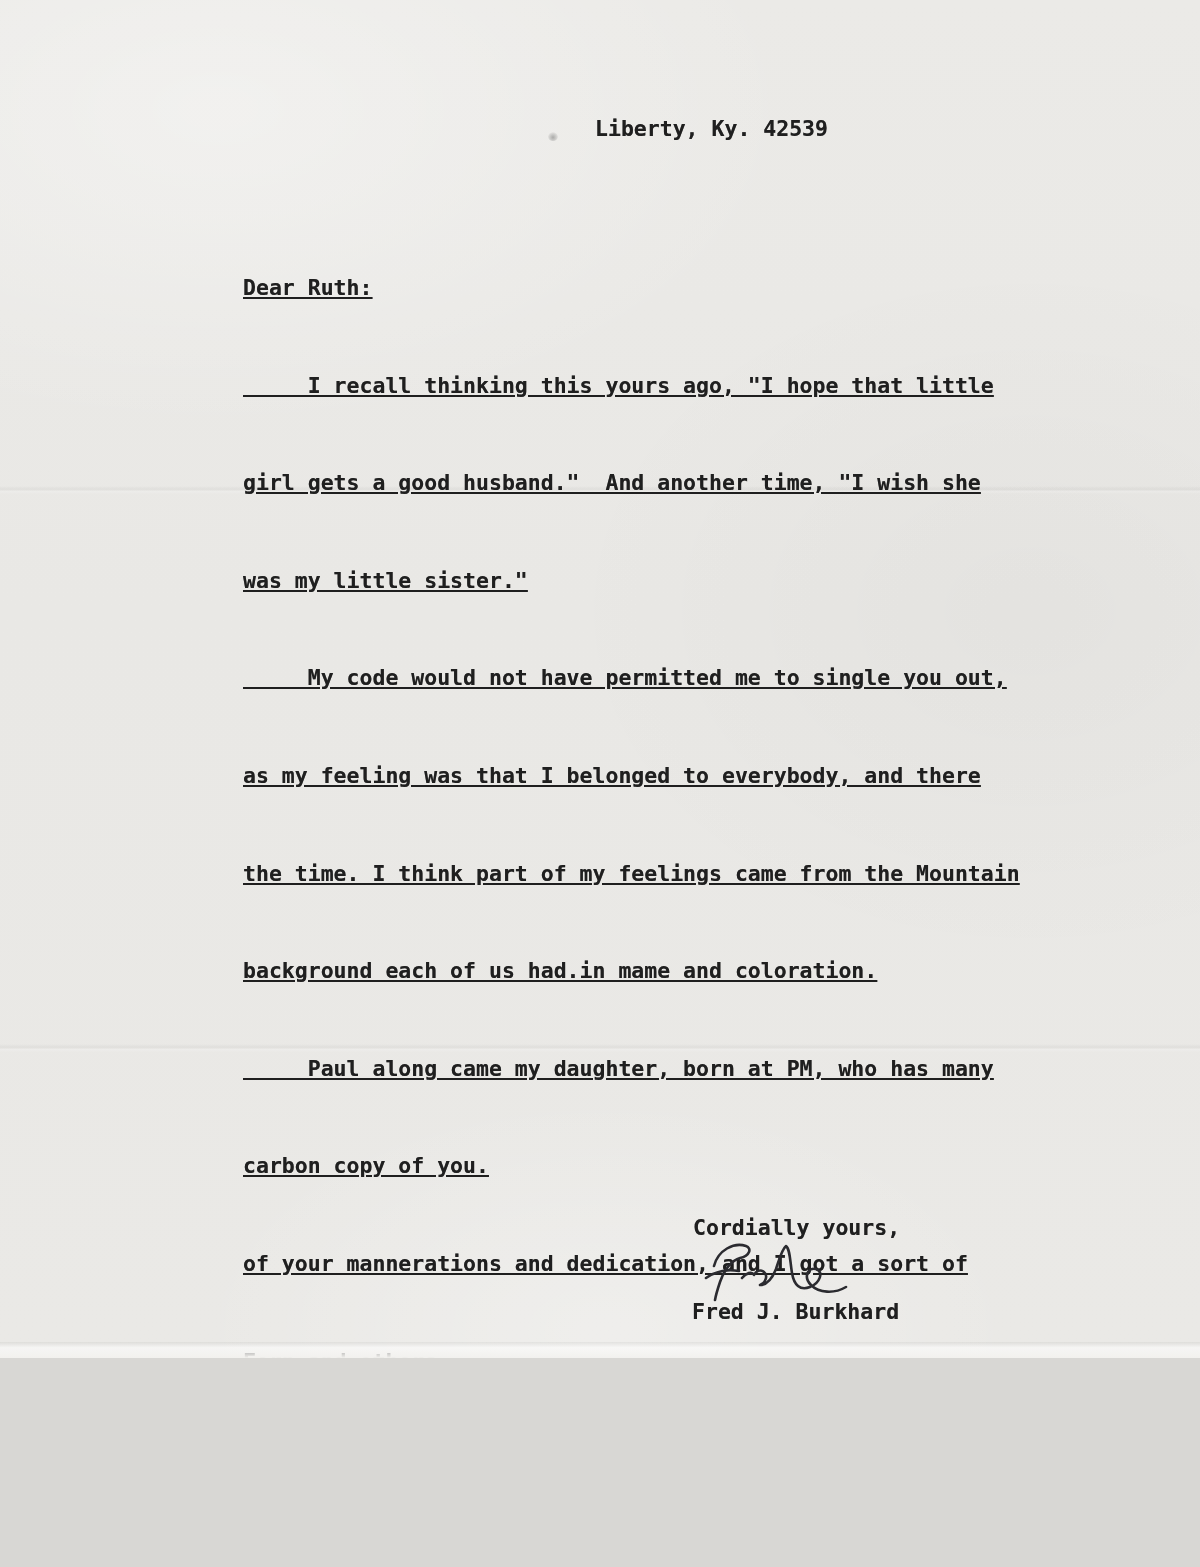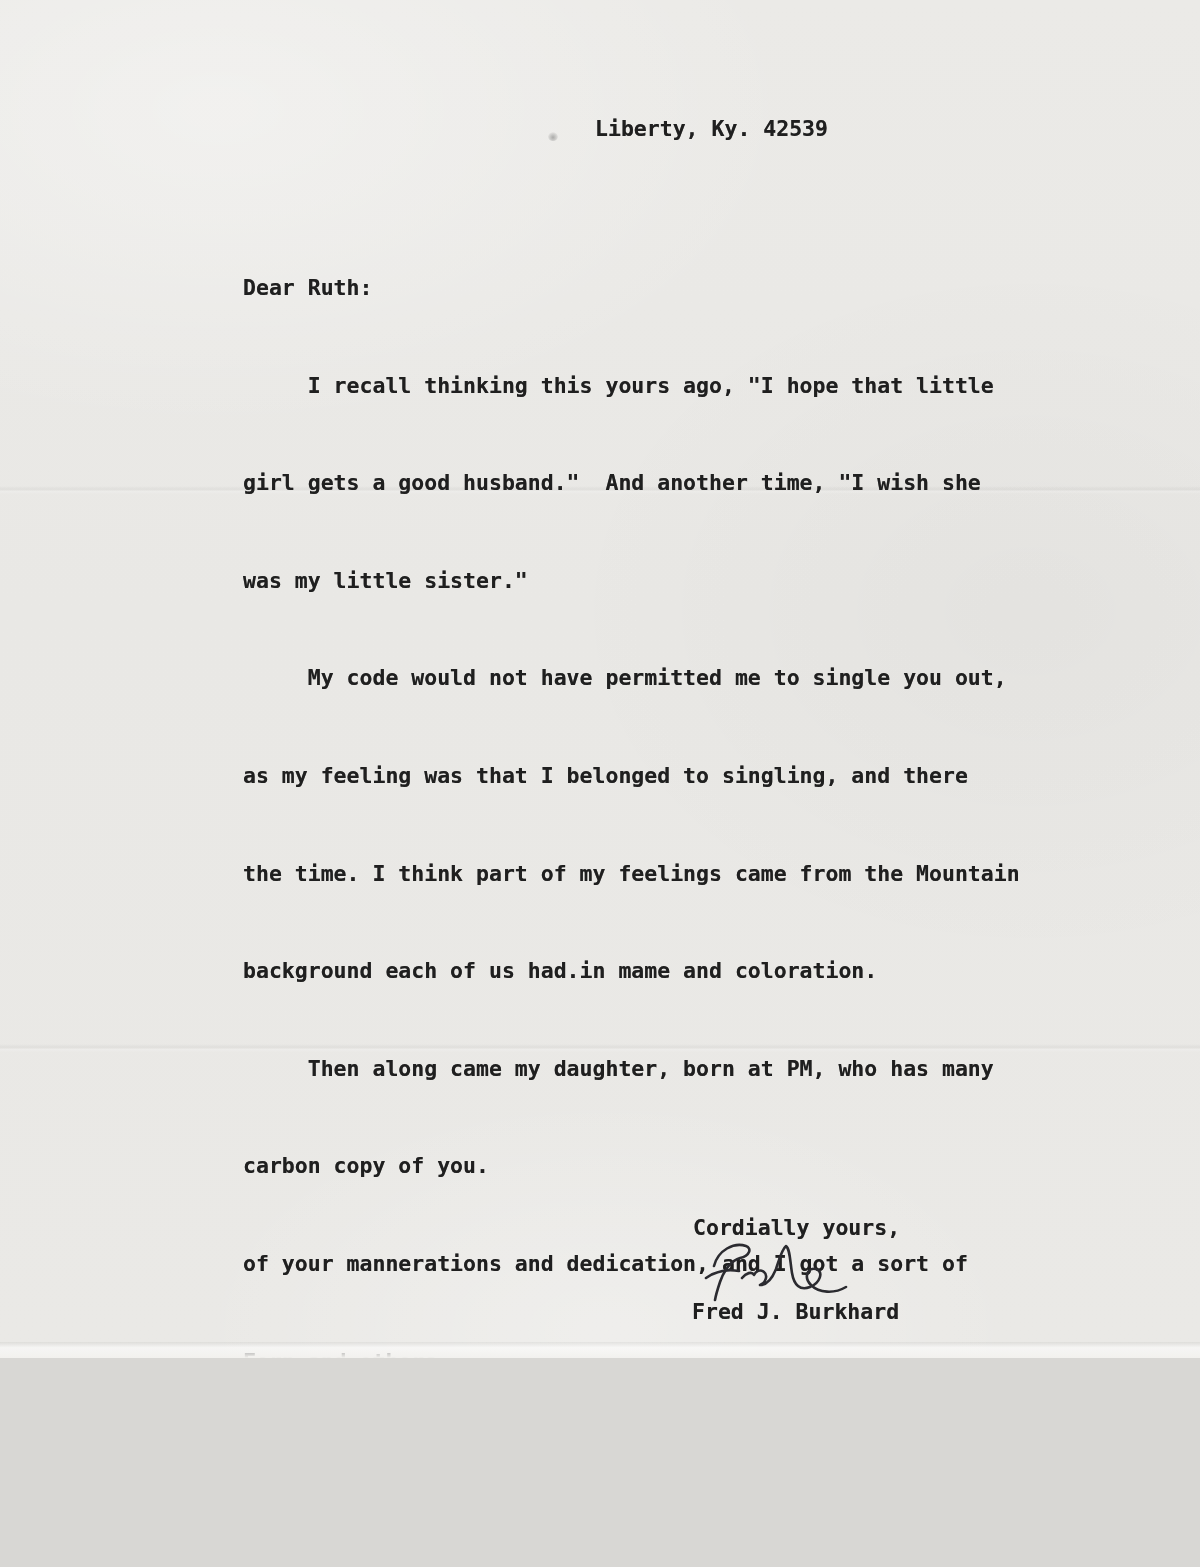--- a/index.html
+++ b/index.html
@@ -39,21 +39,21 @@
     letter-spacing:0px;
     white-space:pre;
     text-shadow:0 0 0.6px rgba(20,20,20,0.55);
   }
   .dateline{position:absolute;left:595px;top:116px;}
   .smudge{
     position:absolute;left:548px;top:132px;width:10px;height:9px;border-radius:50%;
     background:radial-gradient(circle at 50% 60%, rgba(90,90,90,0.45), rgba(120,120,120,0.15) 60%, transparent 75%);
   }
   .body-lines{position:absolute;left:243px;top:214px;width:830px;}
-  .body-lines .line{line-height:47.6px;height:47.6px;}
+  .body-lines .line{line-height:47.6px;height:47.6px;text-decoration:underline;}
   .closing{position:absolute;left:693px;top:1215px;}
   .signature{position:absolute;left:698px;top:1236px;width:152px;height:78px;}
   .typed-name{position:absolute;left:692px;top:1299px;}
   .watermark{
     position:absolute;left:1024px;top:1452px;
     font-family:"Liberation Serif","DejaVu Serif",serif;
     font-size:24px;letter-spacing:1.5px;
     color:var(--watermark);
     font-weight:bold;
   }
@@ -69,24 +69,24 @@
   <div class="smudge"></div>
 
   <div class="typed dateline">Liberty, Ky. 42539</div>
 
   <div class="typed body-lines">
     <div class="line">Dear Ruth:</div>
     <div class="line">     I recall thinking this yours ago, "I hope that little</div>
     <div class="line">girl gets a good husband."  And another time, "I wish she</div>
     <div class="line">was my little sister."</div>
     <div class="line">     My code would not have permitted me to single you out,</div>
-    <div class="line">as my feeling was that I belonged to singling, and there</div>
+    <div class="line">as my feeling was that I belonged to everybody, and there</div>
     <div class="line">the time. I think part of my feelings came from the Mountain</div>
     <div class="line">background each of us had.in mame and coloration.</div>
-    <div class="line">     Then along came my daughter, born at PM, who has many</div>
+    <div class="line">     Paul along came my daughter, born at PM, who has many</div>
     <div class="line">carbon copy of you.</div>
     <div class="line">of your mannerations and dedication, and I got a sort of</div>
     <div class="line">Fern and others.</div>
     
     
     
     
     
     
     

